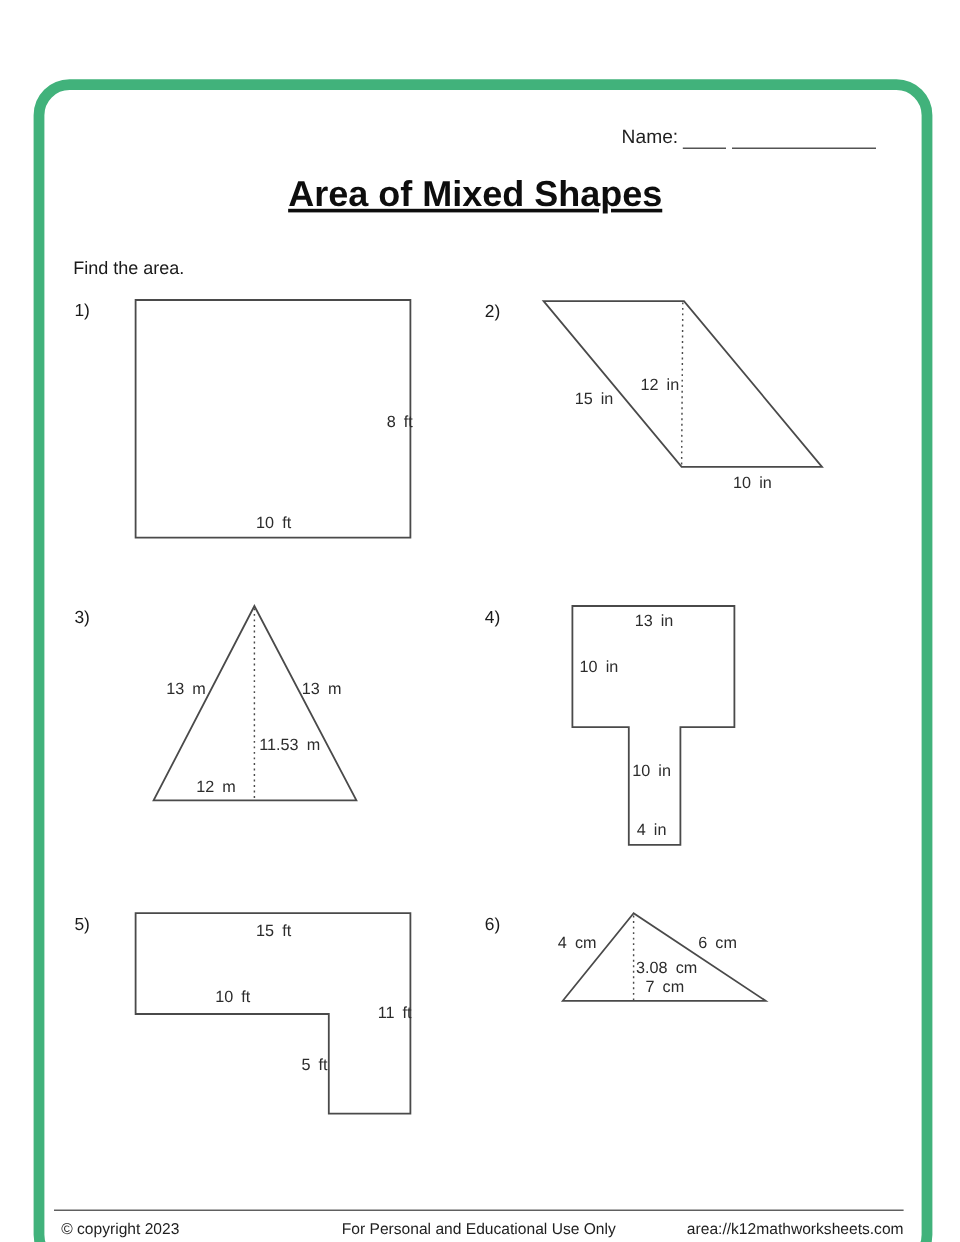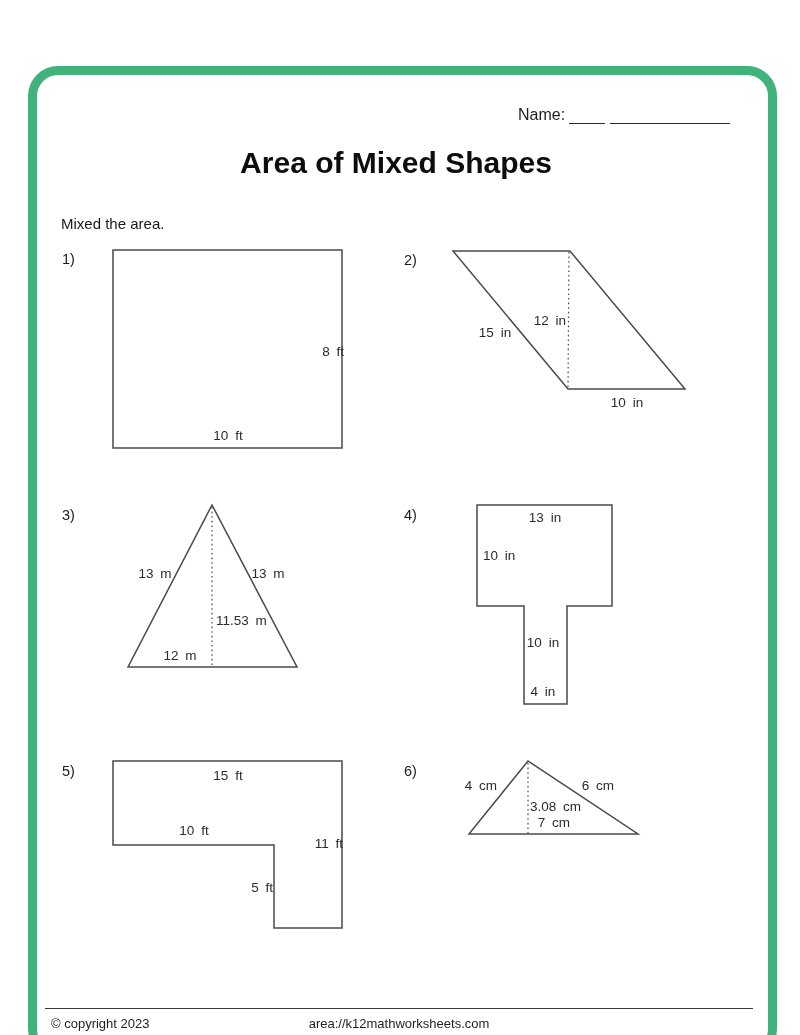--- a/index.html
+++ b/index.html
@@ -22,21 +22,21 @@
     display:flex;align-items:flex-end;
     font-size:16px;color:#1f1f1f;
   }
   .name-label{line-height:19px;}
   .name-line{display:inline-block;height:17px;border-bottom:1.5px solid #2a2a2a;}
   .name-line.seg1{width:36px;margin-left:4px;}
   .name-line.seg2{width:120px;margin-left:5px;}
   .title{
     position:absolute;left:0;top:101px;width:792px;margin:0;
     text-align:center;
-    font-size:30px;font-weight:700;color:#0d0d0d;
+    font-size:30px;font-weight:700;color:#0d0d0d;text-decoration:underline;
   }
   .instruction{
     position:absolute;left:61px;top:170px;
     font-size:15px;color:#1a1a1a;
   }
   .pnum{
     position:absolute;
     font-size:14.5px;color:#1a1a1a;
   }
   .pnum-1{left:62px;top:206px;}
@@ -86,21 +86,21 @@
   <div class="frame"></div>
 
   <div class="name-row">
     <span class="name-label">Name:</span>
     <span class="name-line seg1"></span>
     <span class="name-line seg2"></span>
   </div>
 
   <h1 class="title">Area of Mixed Shapes</h1>
 
-  <div class="instruction">Mixed the area.</div>
+  <div class="instruction">Find the area.</div>
 
   <span class="pnum pnum-1">1)</span>
   <span class="pnum pnum-2">2)</span>
   <span class="pnum pnum-3">3)</span>
   <span class="pnum pnum-4">4)</span>
   <span class="pnum pnum-5">5)</span>
   <span class="pnum pnum-6">6)</span>
 
   <svg id="shapes" viewBox="0 0 800 1035">
       <g>
@@ -143,16 +143,17 @@
         <text x="481" y="745" text-anchor="middle" class="dim">4 cm</text>
         <text x="598" y="745" text-anchor="middle" class="dim">6 cm</text>
         <text x="530" y="766" text-anchor="start" class="dim">3.08 cm</text>
         <text x="554" y="782" text-anchor="middle" class="dim">7 cm</text>
       </g>
     </svg>
 
   <div class="footer-line"></div>
   <div class="footer">
     <span class="left">© copyright 2023</span>
+    <span class="center">For Personal and Educational Use Only</span>
     <a class="right" href="#">area://k12mathworksheets.com</a>
   </div>
 
 </div>
 
 </body></html>

